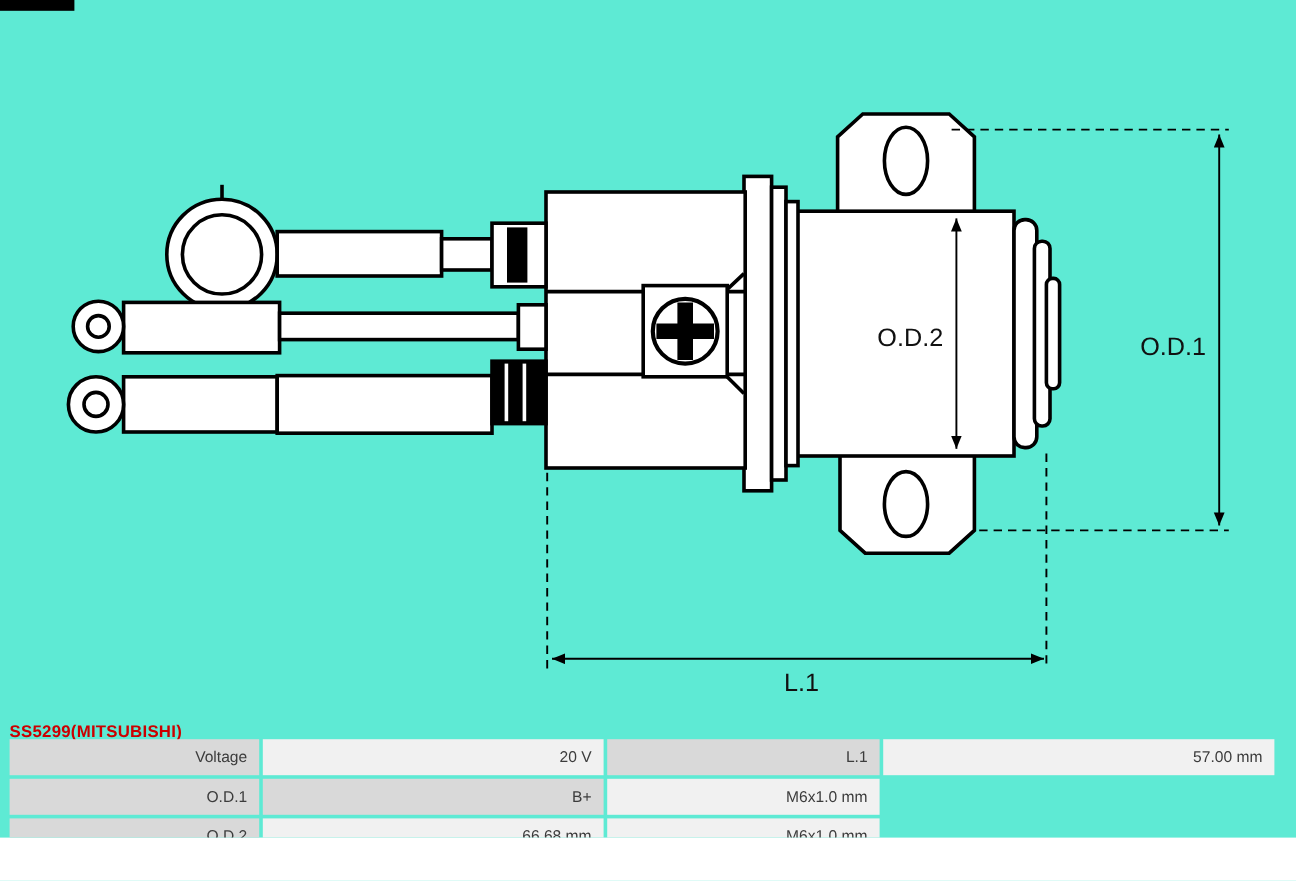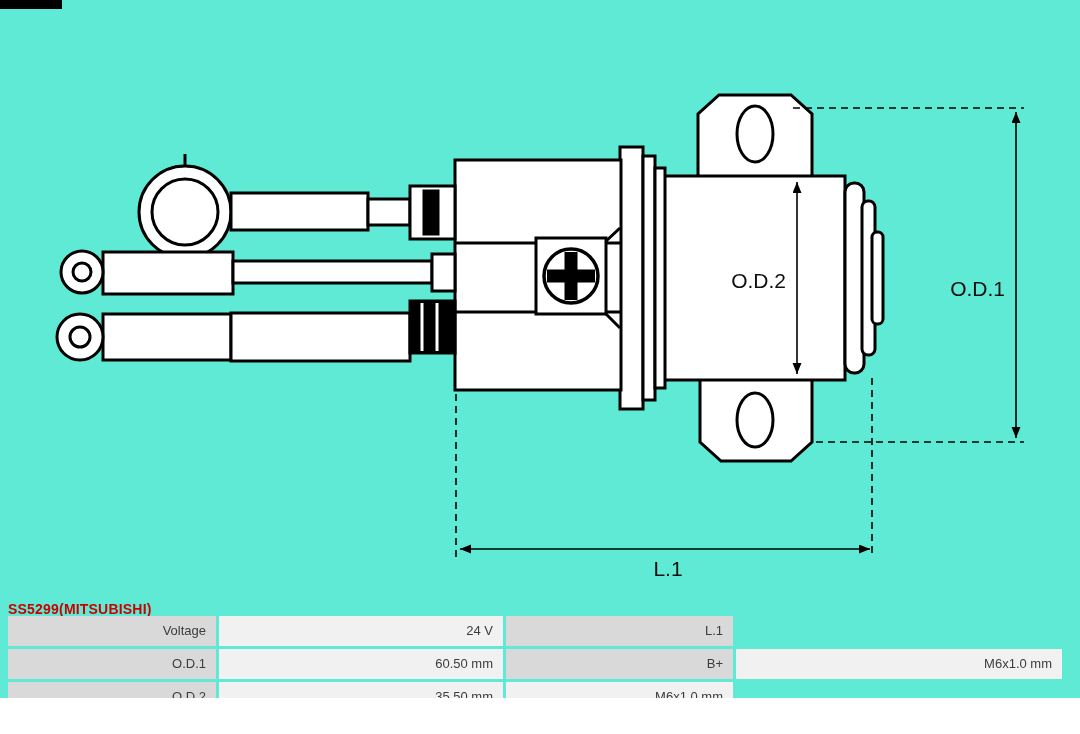--- a/index.html
+++ b/index.html
@@ -149,31 +149,31 @@
     <text class="dim-label" x="1005" y="296" text-anchor="end">O.D.1</text>
     <text class="dim-label" x="668" y="576" text-anchor="middle">L.1</text>
   </svg>
 
   <div class="product-title">SS5299(MITSUBISHI)</div>
 
   <div class="spec-table">
 
     <div class="spec-row">
       <div class="cell label">Voltage</div>
-      <div class="cell value">24 V</div>
+      <div class="cell value">20 V</div>
       <div class="cell label">L.1</div>
+      <div class="cell value">57.00 mm</div>
     </div>
 
     <div class="spec-row">
       <div class="cell label">O.D.1</div>
-      <div class="cell value">60.50 mm</div>
       <div class="cell label">B+</div>
       <div class="cell value">M6x1.0 mm</div>
     </div>
 
     <div class="spec-row">
       <div class="cell label">O.D.2</div>
-      <div class="cell value">35.50 mm</div>
+      <div class="cell value">66.68 mm</div>
       <div class="cell value">M6x1.0 mm</div>
     </div>
 
   </div>
 </div>
 
 </body></html>

